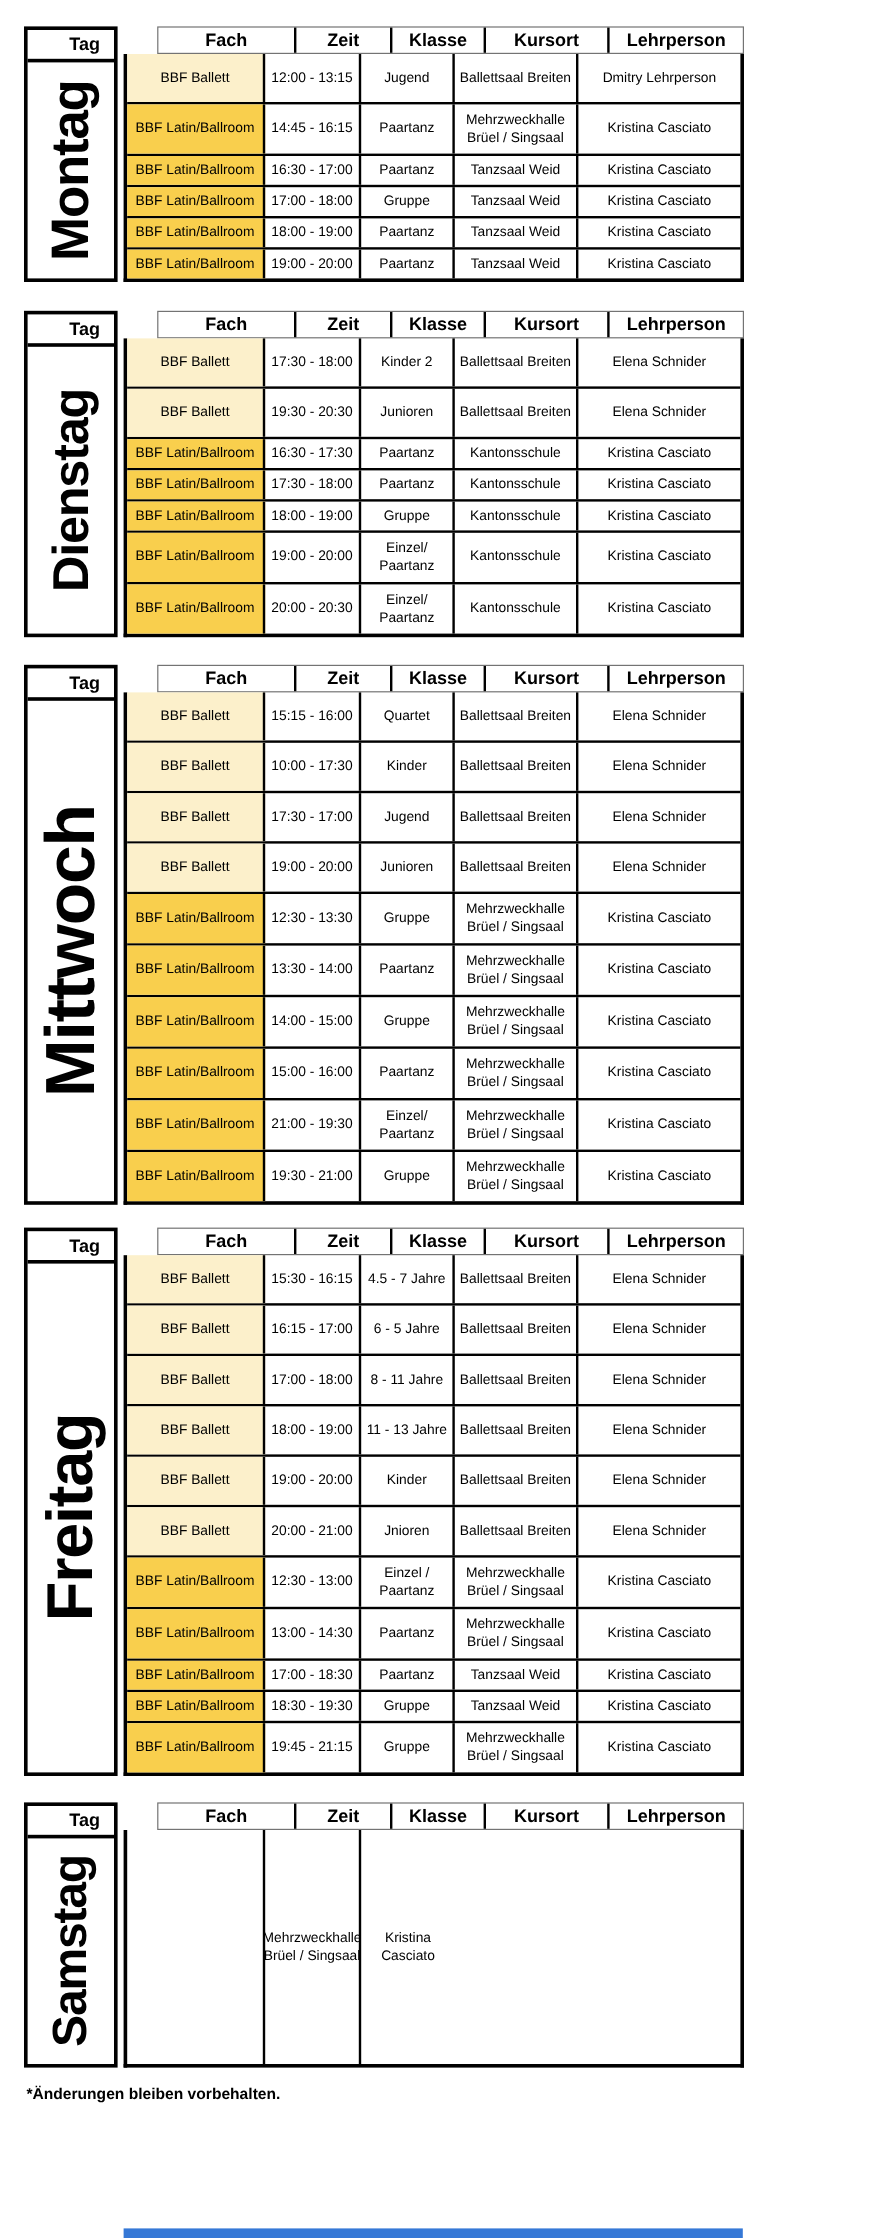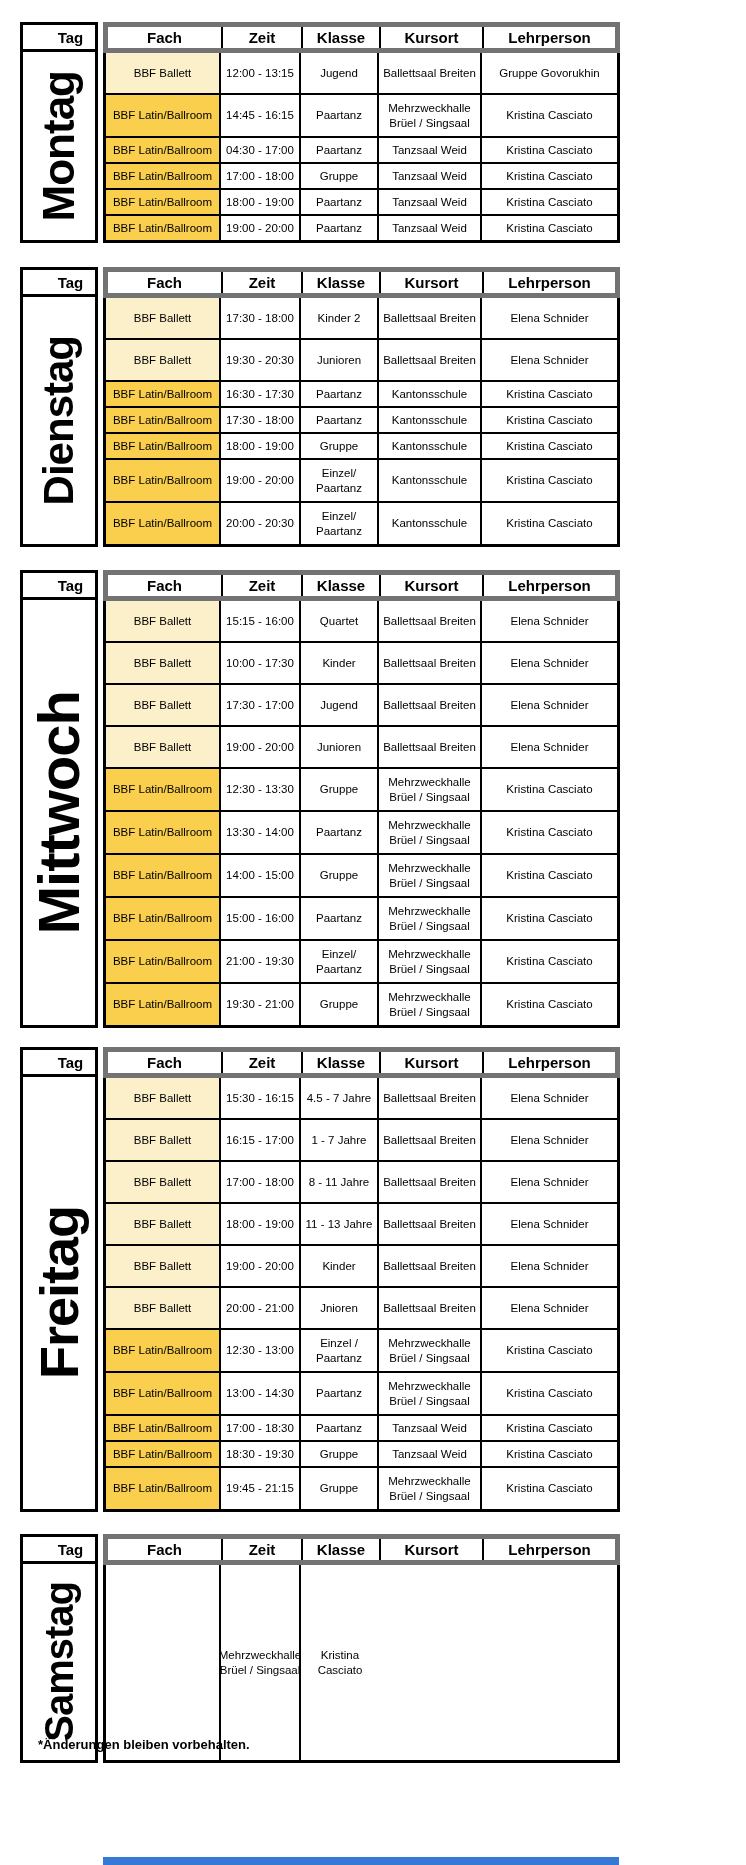--- a/index.html
+++ b/index.html
@@ -23,35 +23,35 @@
   .tag-day{flex:1;display:flex;align-items:center;justify-content:center;overflow:hidden;}
   .tag-day span{writing-mode:vertical-rl;transform:rotate(180deg);font-weight:bold;letter-spacing:-1px;line-height:1;}
   .day-montag  .tag-day span{font-size:44px;}
   .day-dienstag .tag-day span{font-size:42px;}
   .day-mittwoch .tag-day span{font-size:58px;}
   .day-freitag .tag-day span{font-size:54px;}
   .day-samstag .tag-day span{font-size:40px;}
 
   .main-col{margin-left:5px;flex:1;display:flex;flex-direction:column;}
   .grid-row{display:grid;grid-template-columns:115px 80px 78px 103px 1fr;}
-  .head-row{border:5px solid #737373;box-sizing:border-box;}
+  .head-row{border:1px solid #737373;box-sizing:border-box;margin-left:28px;}
   .head-cell{height:21px;display:flex;align-items:center;justify-content:center;
              font-size:15px;font-weight:bold;border-right:2px solid #000;}
   .head-cell:last-child{border-right:none;}
   .body-box{border:3px solid #000;border-top:none;box-sizing:border-box;display:flex;flex-direction:column;}
   .body-row{border-bottom:2px solid #000;}
   .body-row:last-child{border-bottom:none;}
   .cell{display:flex;align-items:center;justify-content:center;text-align:center;
         font-size:11.5px;line-height:1.25;border-right:2px solid #000;padding:1px 2px;box-sizing:border-box;}
   .cell:last-child{border-right:none;}
   .fill-ballett{background:#FCF0CB;}
   .fill-latin{background:#F9CF4D;}
   .fill-pool{background:#F2F2F2;}
 
-  .footnote{position:absolute;left:38px;top:1737px;font-size:13px;font-weight:bold;}
+  .footnote{position:absolute;left:22px;top:1737px;font-size:13px;font-weight:bold;}
   .cutoff-bar{position:absolute;left:103px;bottom:0;width:516px;height:8px;}
 </style>
 </head>
 <body>
 
 <div class="sheet" id="sheet-root">
     <div class="day-table day-montag gap-montag">
       <div class="tag-col">
         <div class="tag-head">Tag</div>
         <div class="tag-day">
@@ -65,32 +65,32 @@
           <div class="head-cell">Klasse</div>
           <div class="head-cell">Kursort</div>
           <div class="head-cell">Lehrperson</div>
         </div>
         <div class="body-box">
           <div class="grid-row body-row" style="min-height: 40px;">
             <div class="cell fill-ballett" style="background: rgb(252, 240, 203);">BBF Ballett</div>
             <div class="cell">12:00 - 13:15</div>
             <div class="cell">Jugend</div>
             <div class="cell">Ballettsaal Breiten</div>
-            <div class="cell">Gruppe Govorukhin</div>
+            <div class="cell">Dmitry Lehrperson</div>
           </div>
           <div class="grid-row body-row" style="min-height: 41px;">
             <div class="cell fill-latin" style="background: rgb(249, 207, 77);">BBF Latin/Ballroom</div>
             <div class="cell">14:45 - 16:15</div>
             <div class="cell">Paartanz</div>
             <div class="cell">Mehrzweckhalle Brüel / Singsaal</div>
             <div class="cell">Kristina Casciato</div>
           </div>
           <div class="grid-row body-row" style="min-height: 24px;">
             <div class="cell fill-latin" style="background: rgb(249, 207, 77);">BBF Latin/Ballroom</div>
-            <div class="cell">04:30 - 17:00</div>
+            <div class="cell">16:30 - 17:00</div>
             <div class="cell">Paartanz</div>
             <div class="cell">Tanzsaal Weid</div>
             <div class="cell">Kristina Casciato</div>
           </div>
           <div class="grid-row body-row" style="min-height: 24px;">
             <div class="cell fill-latin" style="background: rgb(249, 207, 77);">BBF Latin/Ballroom</div>
             <div class="cell">17:00 - 18:00</div>
             <div class="cell">Gruppe</div>
             <div class="cell">Tanzsaal Weid</div>
             <div class="cell">Kristina Casciato</div>
@@ -288,21 +288,21 @@
           <div class="grid-row body-row" style="min-height: 40px;">
             <div class="cell fill-ballett" style="background: rgb(252, 240, 203);">BBF Ballett</div>
             <div class="cell">15:30 - 16:15</div>
             <div class="cell">4.5 - 7 Jahre</div>
             <div class="cell">Ballettsaal Breiten</div>
             <div class="cell">Elena Schnider</div>
           </div>
           <div class="grid-row body-row" style="min-height: 40px;">
             <div class="cell fill-ballett" style="background: rgb(252, 240, 203);">BBF Ballett</div>
             <div class="cell">16:15 - 17:00</div>
-            <div class="cell">1 - 7 Jahre</div>
+            <div class="cell">6 - 5 Jahre</div>
             <div class="cell">Ballettsaal Breiten</div>
             <div class="cell">Elena Schnider</div>
           </div>
           <div class="grid-row body-row" style="min-height: 40px;">
             <div class="cell fill-ballett" style="background: rgb(252, 240, 203);">BBF Ballett</div>
             <div class="cell">17:00 - 18:00</div>
             <div class="cell">8 - 11 Jahre</div>
             <div class="cell">Ballettsaal Breiten</div>
             <div class="cell">Elena Schnider</div>
           </div>

